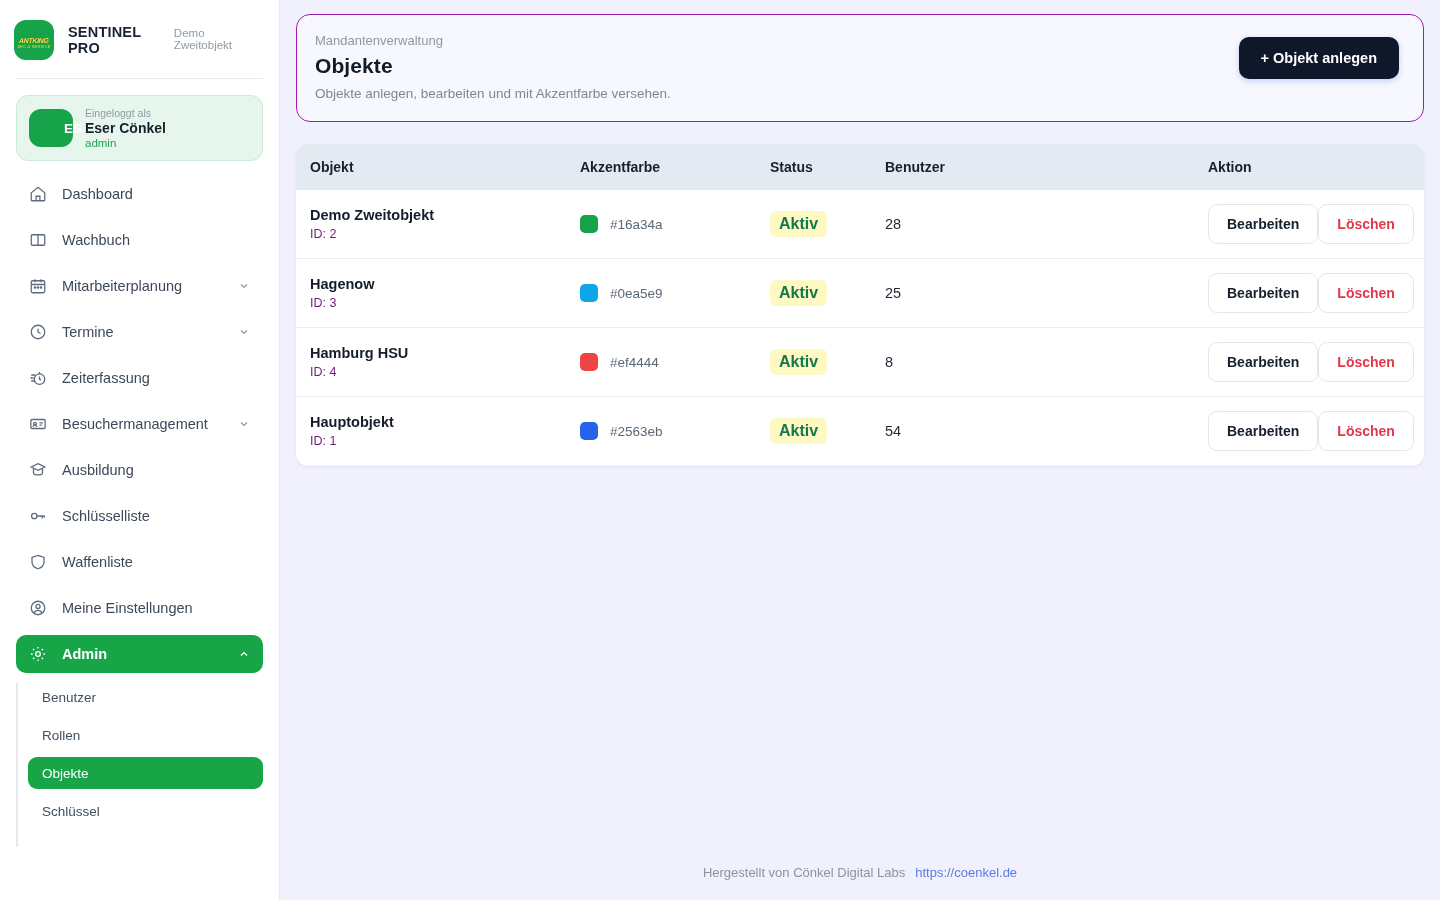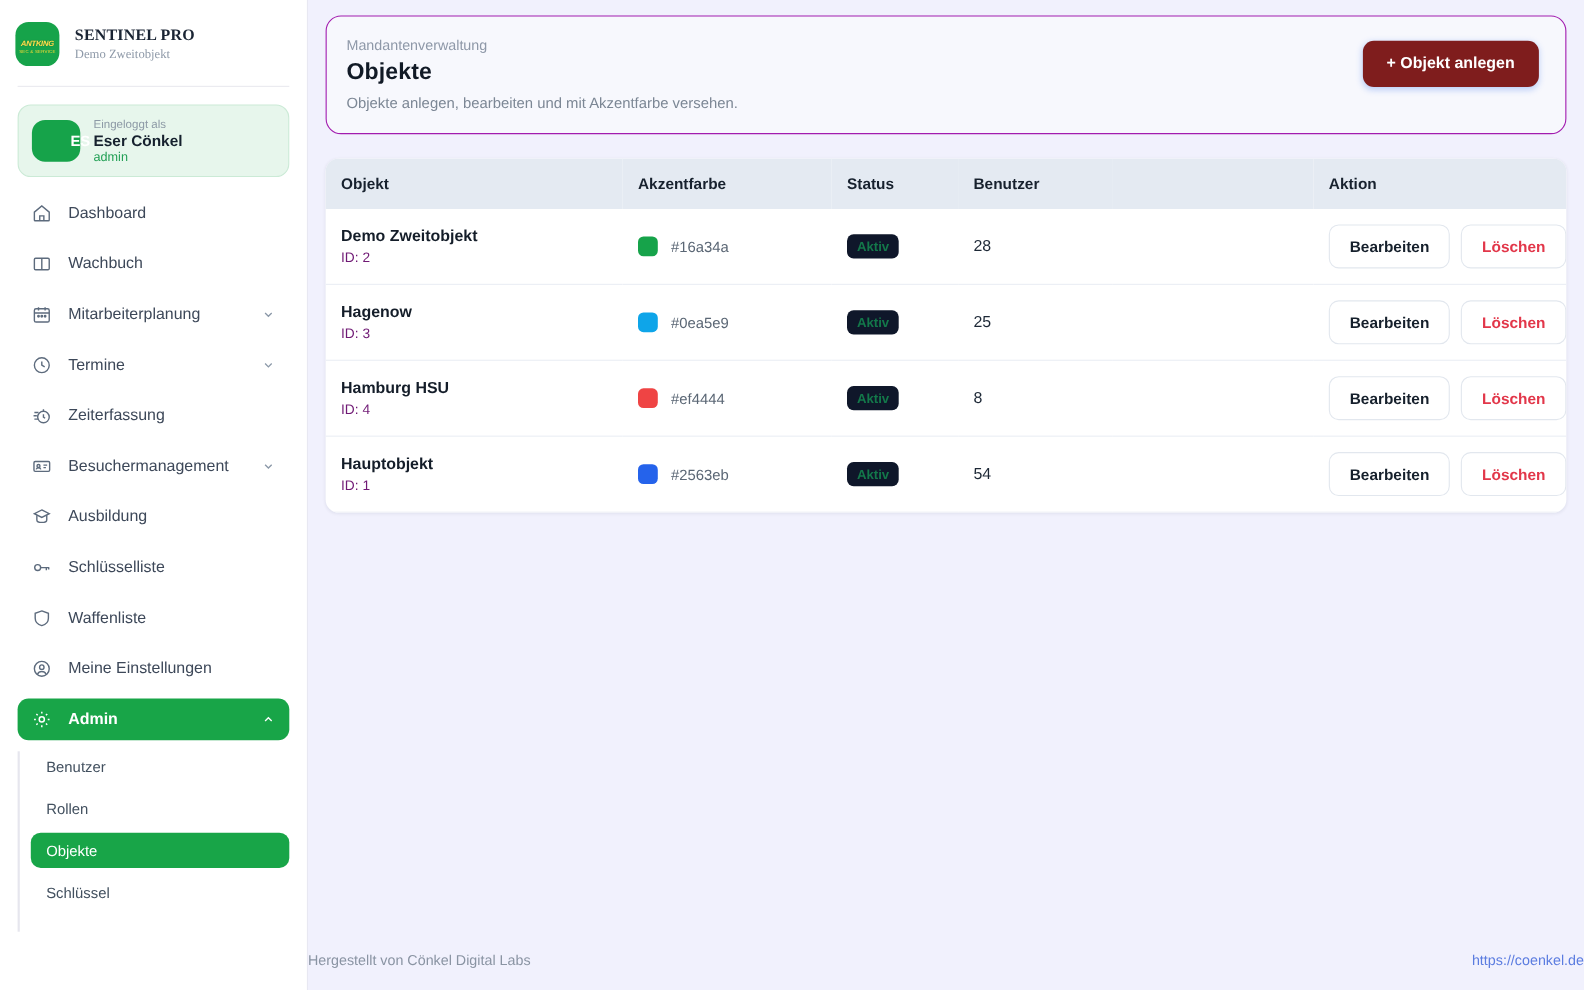--- a/index.html
+++ b/index.html
@@ -34,21 +34,21 @@
     font-size: 7px; font-weight: bold; color: #ffe14d;
     letter-spacing: -0.3px; line-height: 7px;
     text-align: center; transform: skewX(-12deg);
     text-shadow: 0 0 1px rgba(0,0,0,.4);
   }
   .brand-logo .logo-sub {
     position: absolute; bottom: 11px; left: 0; right: 0;
     font-size: 4px; color: #ffdd33; text-align: center;
     letter-spacing: .2px;
   }
-  .brand-text { display: flex; flex-direction: column; justify-content: center; font-family: Liberation Serif, serif; }
+  .brand-text { display: flex; flex-direction: row; justify-content: center; }
   .brand-title { font-size: 14.5px; font-weight: bold; color: #1a2433; letter-spacing: .2px; }
   .brand-sub { font-size: 11.5px; color: #8e99a8; margin-top: 3px; }
   .brand-divider { height: 1px; background: #e9e9ef; margin: 14px 16px 0 16px; }
 
   .user-card {
     margin: 16px 16px 0 16px;
     background: #e7f6ec;
     border: 1px solid #cbead6;
     border-radius: 12px;
     padding: 11px 12px;
@@ -151,38 +151,38 @@
     height: 66px;
   }
   table.tbl tbody tr:last-child td { border-bottom: 1px solid #f2f4f8; }
   .obj-name { font-size: 14.5px; font-weight: bold; color: #141d29; }
   .obj-id { font-size: 12.5px; color: #701a75; margin-top: 4px; }
   .color-cell { display: flex; align-items: center; gap: 12px; }
   .swatch { width: 18px; height: 18px; border-radius: 5px; flex: 0 0 18px; }
   .hexval { font-size: 13.5px; color: #5b6775; }
   .badge {
     display: inline-block;
-    background: #0f172a; color: #13784a;
-    font-size: 12px; font-weight: bold;
+    background: #fef9c3; color: #13784a;
+    font-size: 16px; font-weight: bold;
     padding: 4px 9px; border-radius: 6px;
   }
   .count { font-size: 14.5px; color: #1d2836; }
-  .actions { display: flex; gap: 10px; justify-content: space-between; }
+  .actions { display: flex; justify-content: space-between; }
   .btn-ghost {
     background: #fff; border: 1px solid #e2e7ee;
     border-radius: 9px; height: 40px; padding: 0 18px;
     font-size: 14px; font-weight: bold; color: #16202c;
     font-family: "Liberation Sans", sans-serif; cursor: pointer;
     white-space: nowrap;
   }
   .btn-ghost.danger { color: #e2374a; }
 
   .footer {
     position: absolute; left: 0; right: 0; bottom: 20px;
-    display: flex; align-items: center; justify-content: space-between; gap: 10px;
+    display: flex; align-items: center; justify-content: center; gap: 10px;
     font-size: 13px; color: #8a94a3;
   }
   .footer a { color: #5b7ce0; text-decoration: none; }
 </style>
 </head>
 <body>
 
 <div class="app">
 
   <aside class="sidebar">
@@ -364,21 +364,21 @@
   </aside>
 
   <main class="main">
 
     <section class="page-head">
       <div class="ph-left">
         <div class="breadcrumb">Mandantenverwaltung</div>
         <div class="page-title">Objekte</div>
         <div class="page-desc">Objekte anlegen, bearbeiten und mit Akzentfarbe versehen.</div>
       </div>
-      <button class="btn-primary" style="background: #7f1d1d;">+ Objekt anlegen</button>
+      <button class="btn-primary" style="background: #0f172a;">+ Objekt anlegen</button>
     </section>
 
     <section class="card">
       <table class="tbl">
         <thead>
           <tr>
             <th class="col-obj">Objekt</th>
             <th class="col-color">Akzentfarbe</th>
             <th class="col-stat">Status</th>
             <th class="col-user">Benutzer</th>

